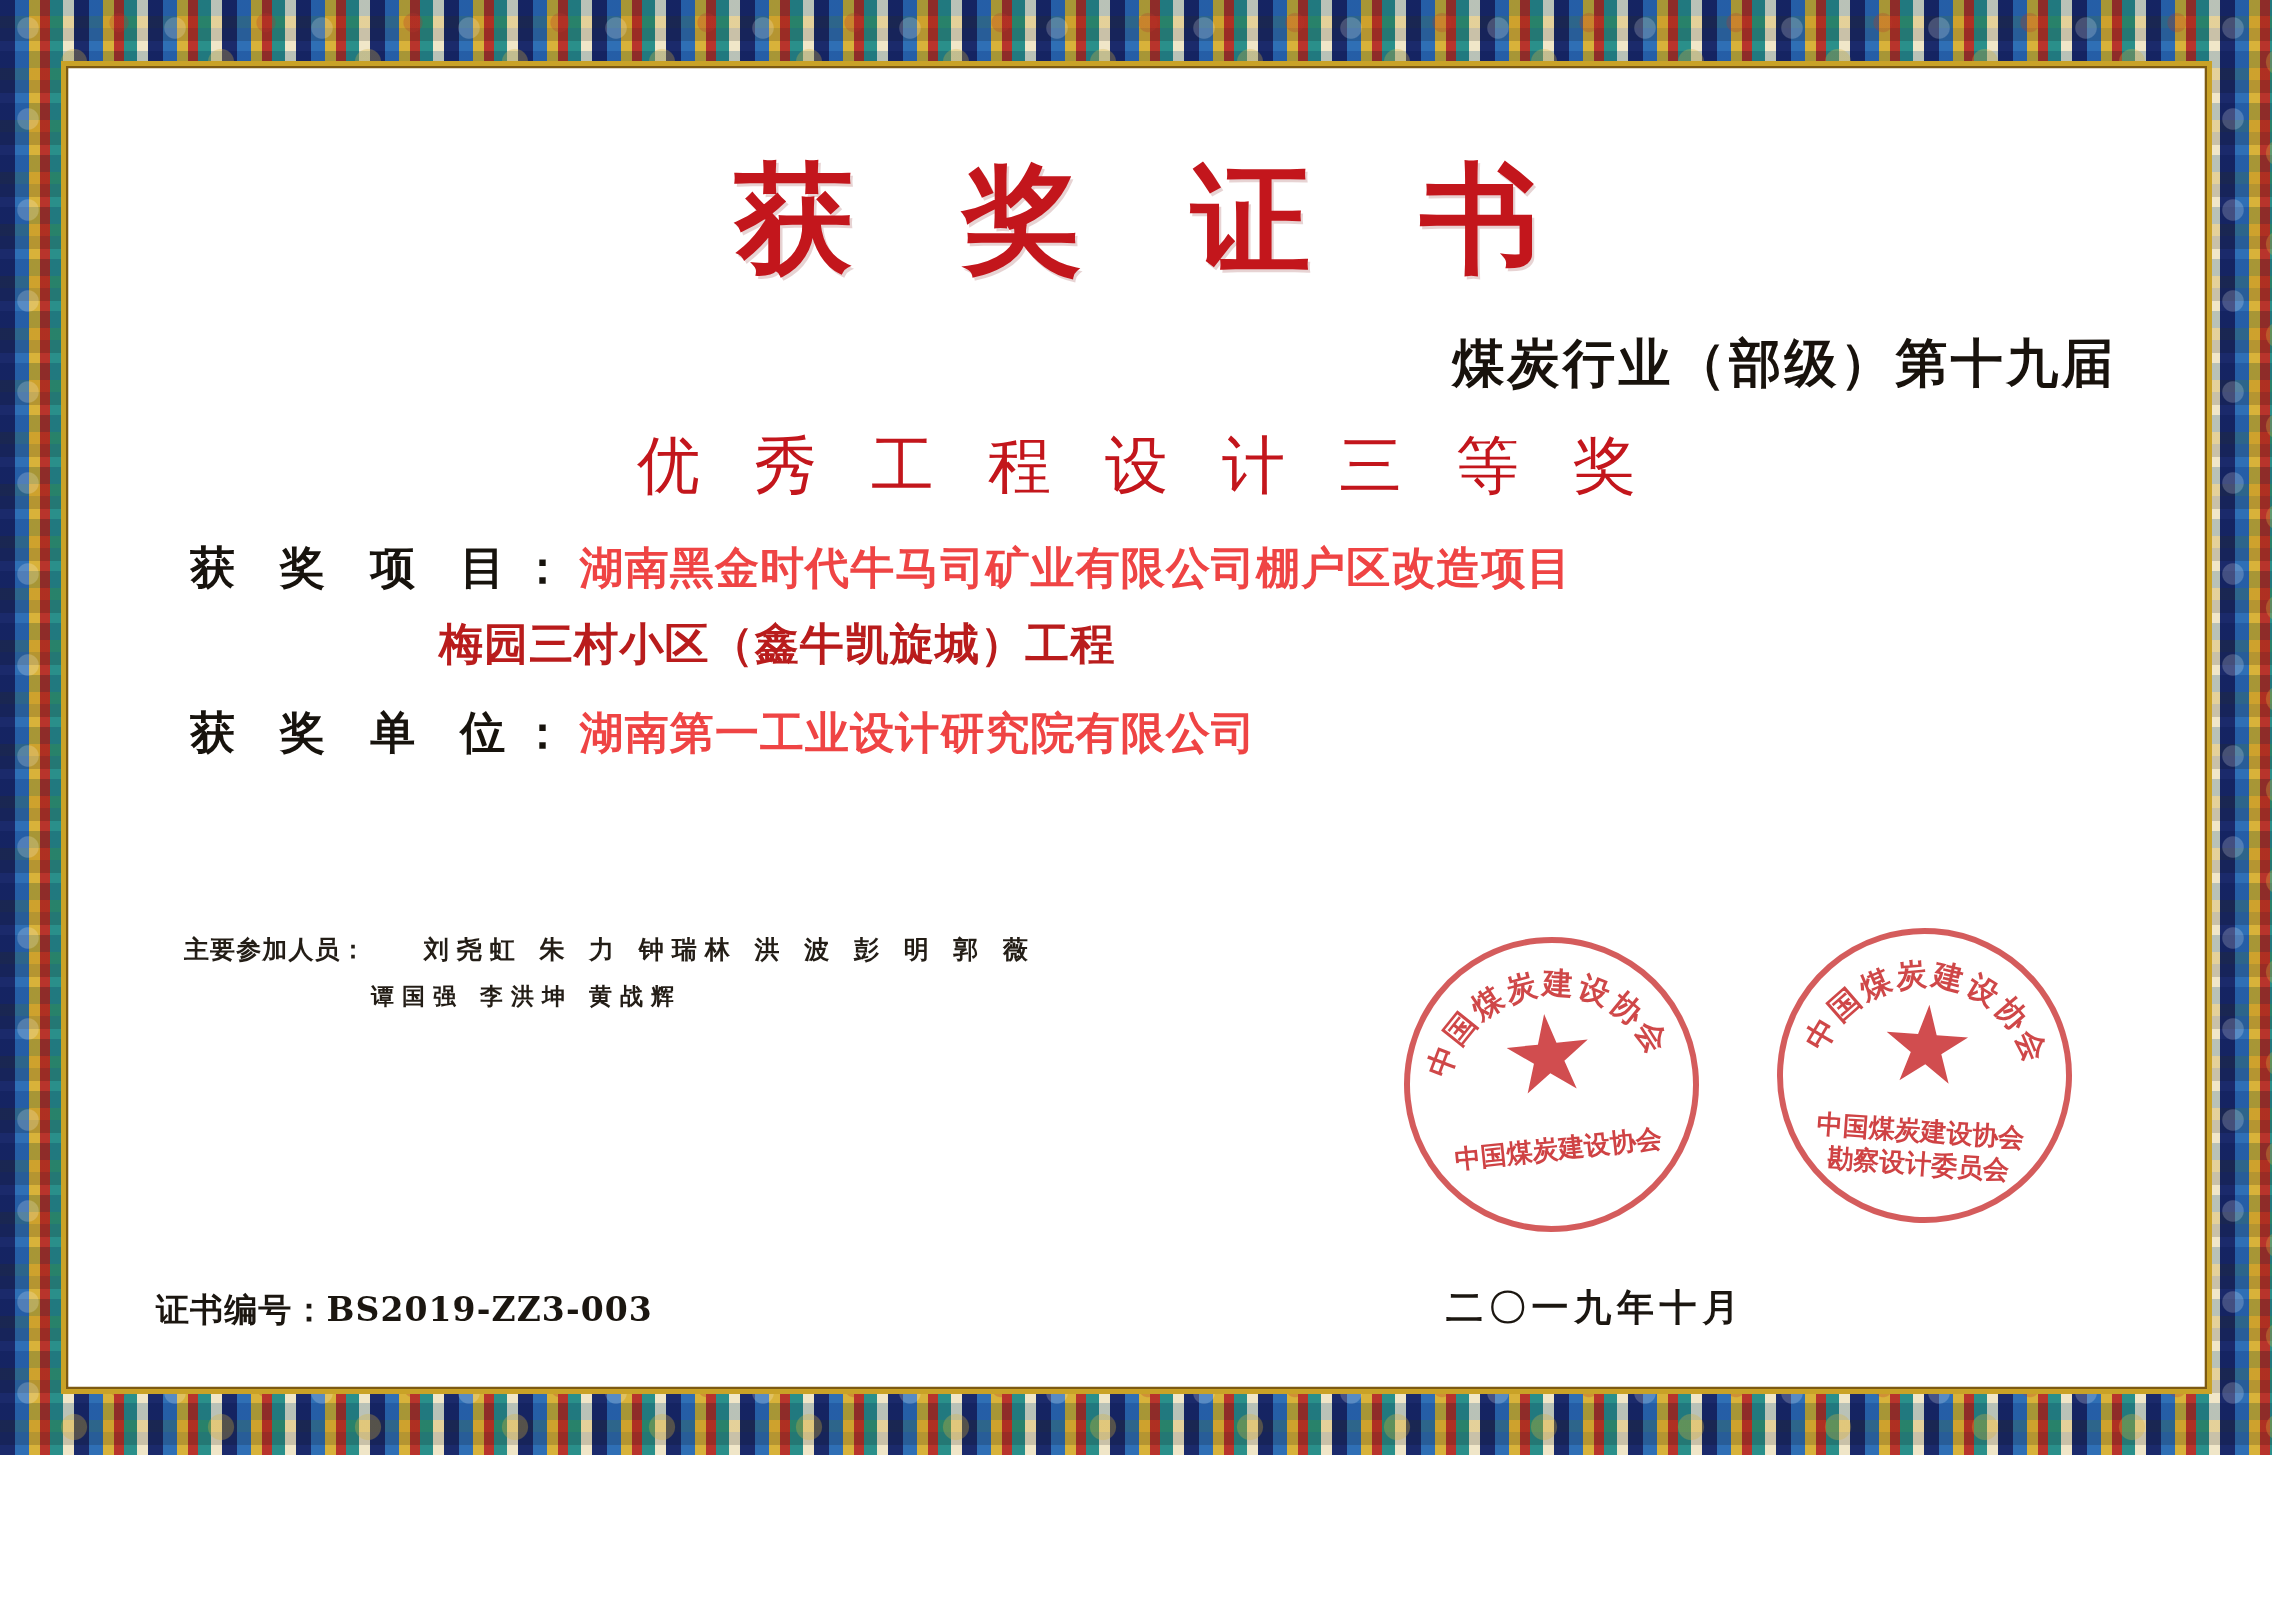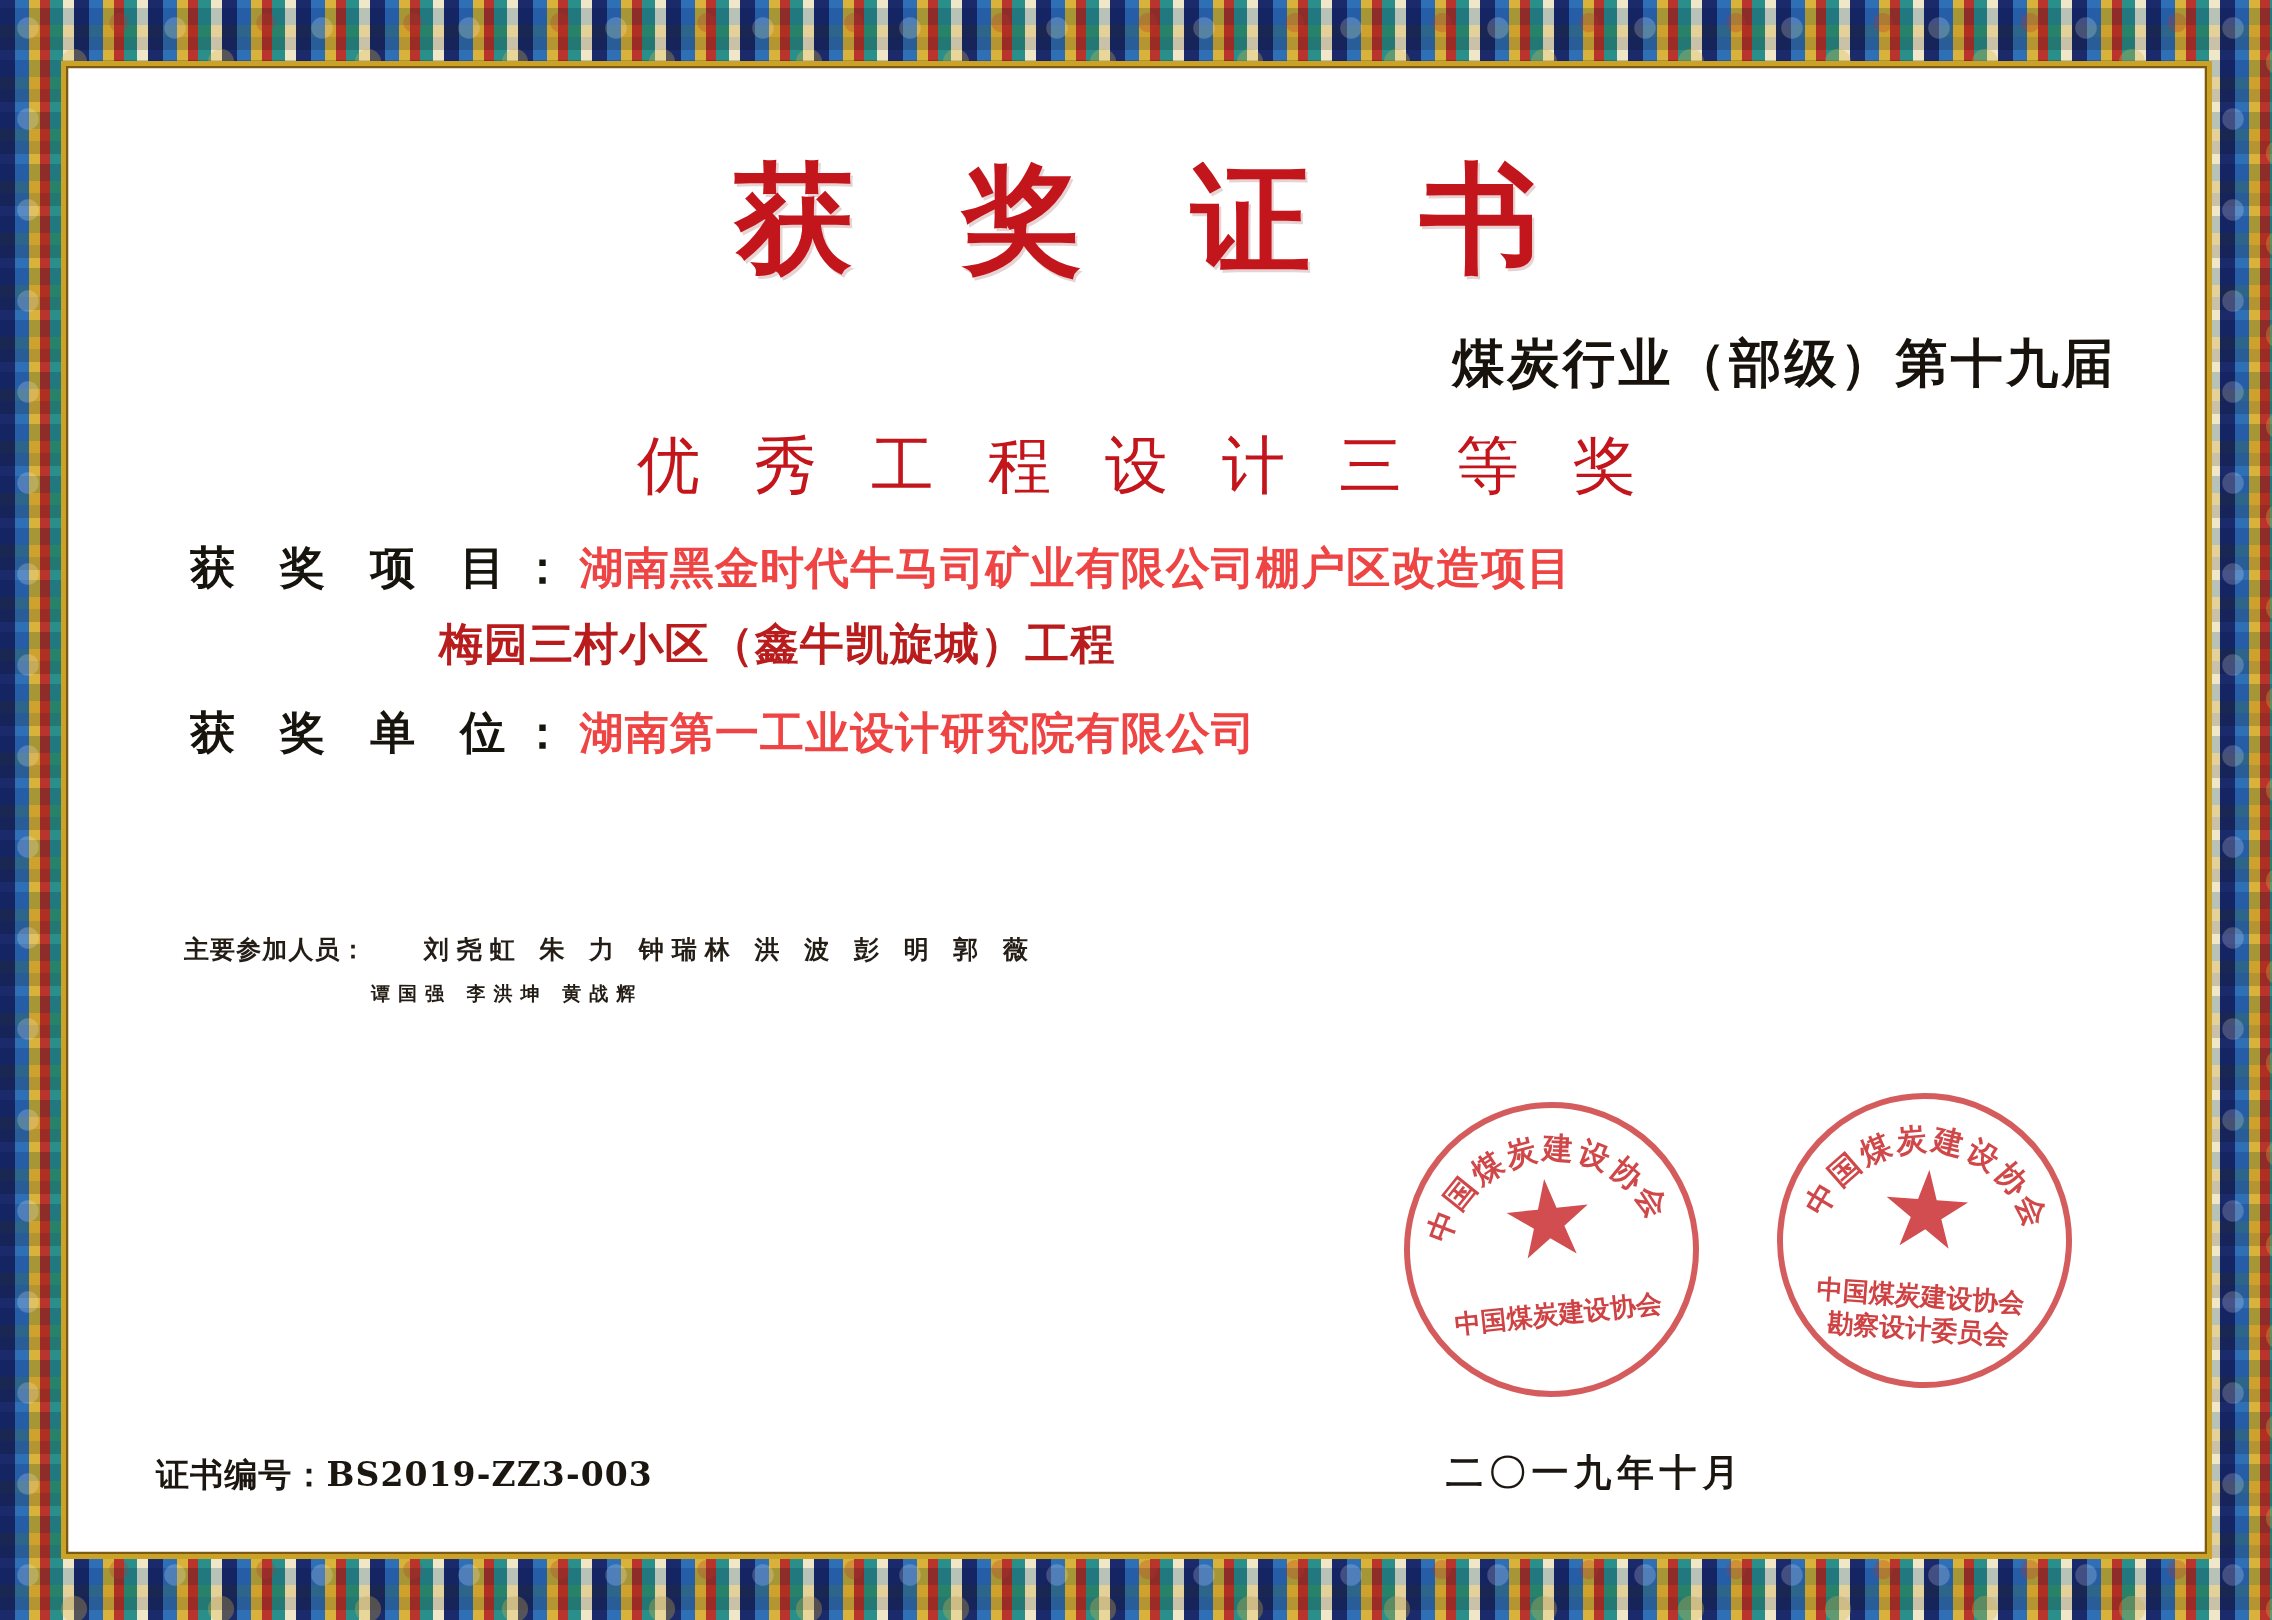--- a/index.html
+++ b/index.html
@@ -7,21 +7,21 @@
     padding: 0;
     background: #ffffff;
   }
   body {
     font-family: "DejaVu Sans", "Liberation Sans", sans-serif;
   }
 
   .certificate {
     position: relative;
     width: 2273px;
-    height: 1620px;
+    height: 1455px;
     box-sizing: border-box;
     background: #f2efe6;
     overflow: hidden;
   }
 
   
   .border-outer {
     position: absolute;
     inset: 0;
     box-sizing: border-box;
@@ -172,21 +172,21 @@
     font-size: 25px;
     font-weight: 700;
     letter-spacing: 8px;
     margin-left: 17px;
     white-space: nowrap;
   }
   .participants-row2 {
     margin-top: 14.7px;
     padding-left: 187px;
     font-family: "DejaVu Serif", "Liberation Serif", serif;
-    font-size: 19px;
+    font-size: 23px;
     font-weight: 700;
     letter-spacing: 8px;
   }
 
   .footer {
     position: absolute;
     left: 85px;
     right: 83px;
     bottom: 51px;
     display: flex;

